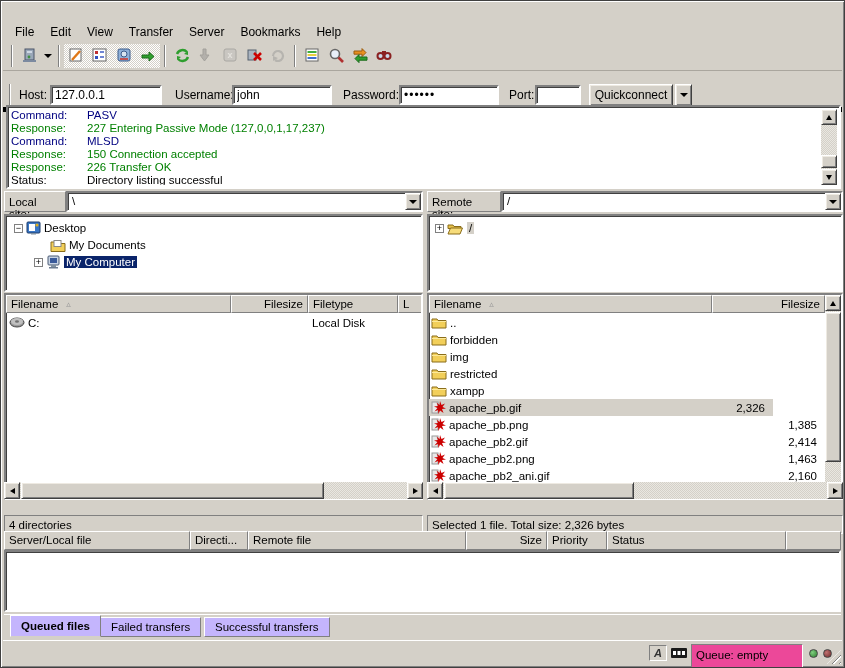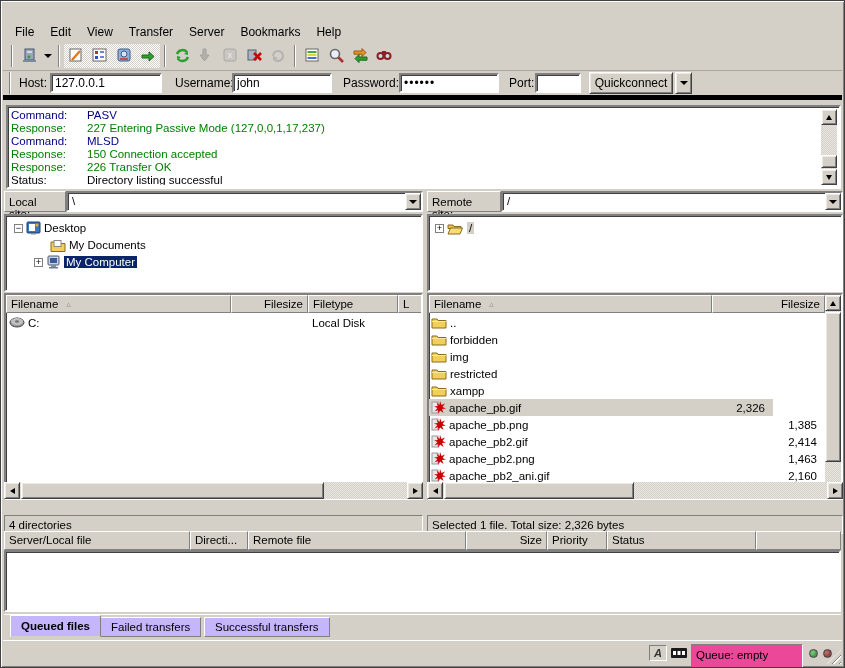--- a/index.html
+++ b/index.html
@@ -45,21 +45,21 @@
   .tb-btn.pressed { width:24px; height:24px; }
   .tb-drop { width:13px; height:24px; display:flex; align-items:center; justify-content:center; }
   .dis { opacity:.38; filter:grayscale(1); }
   .arr-d { width:0;height:0;border-left:4px solid transparent;border-right:4px solid transparent;border-top:4px solid #000; }
   .arr-u9 { width:0;height:0;border-left:3px solid transparent;border-right:3px solid transparent;border-bottom:5px solid #000; }
   .arr-dn9 { width:0;height:0;border-left:3px solid transparent;border-right:3px solid transparent;border-top:5px solid #000; }
   .arr-l9 { width:0;height:0;border-top:3px solid transparent;border-bottom:3px solid transparent;border-right:5px solid #000; }
   .arr-r9 { width:0;height:0;border-top:3px solid transparent;border-bottom:3px solid transparent;border-left:5px solid #000; }
 
   
-  .quickbar { position:absolute; left:2px; top:66px; right:2px; height:33px; border-bottom:5px solid #000000; }
+  .quickbar { position:absolute; left:2px; top:78px; right:2px; height:33px; border-bottom:5px solid #000000; }
   .qc-groove { position:absolute; left:6px; top:5px; width:2px; height:22px; border-left:1px solid #808080; border-right:1px solid #fff; }
   .qlabel { position:absolute; top:9px; font-size:12px; }
   .qinput { position:absolute; top:6px; height:20px; background:#fff; border:2px solid; border-color:#808080 #fff #fff #808080; box-shadow: inset 1px 1px 0 #404040; font-size:12px; padding:1px 3px; color:#000; }
   .qc-button { position:absolute; top:5px; height:22px; font-size:12px; text-align:center; }
 
   
   .logpane { position:absolute; left:5px; top:104px; width:835px; height:84px; }
   .log-lines { position:absolute; left:3px; top:2px; right:20px; bottom:2px; overflow:hidden; }
   .log-line { display:flex; height:13px; line-height:13px; font-size:11.5px; }
   .log-type { width:76px; flex:none; }
@@ -548,21 +548,21 @@
     </div>
     <div class="statusline sunken-thin" style="top:312px">Selected 1 file. Total size: 2,326 bytes</div>
   </div>
 
   <div class="queue-hdr">
     <div class="qcell" style="width:186px">Server/Local file</div>
     <div class="qcell" style="width:58px">Directi...</div>
     <div class="qcell" style="width:218px">Remote file</div>
     <div class="qcell" style="width:81px; text-align:right">Size</div>
     <div class="qcell" style="width:60px">Priority</div>
-    <div class="qcell" style="width:149px">Status</div>
+    <div class="qcell" style="width:179px">Status</div>
     <div class="qcell" style="flex:1"></div>
   </div>
   <div class="queue-body sunken"></div>
 
   <div class="tabsrow">
     <div class="tab active" style="left:6px">Queued files</div>
     <div class="tab" style="left:96px">Failed transfers</div>
     <div class="tab" style="left:200px">Successful transfers</div>
   </div>
 

